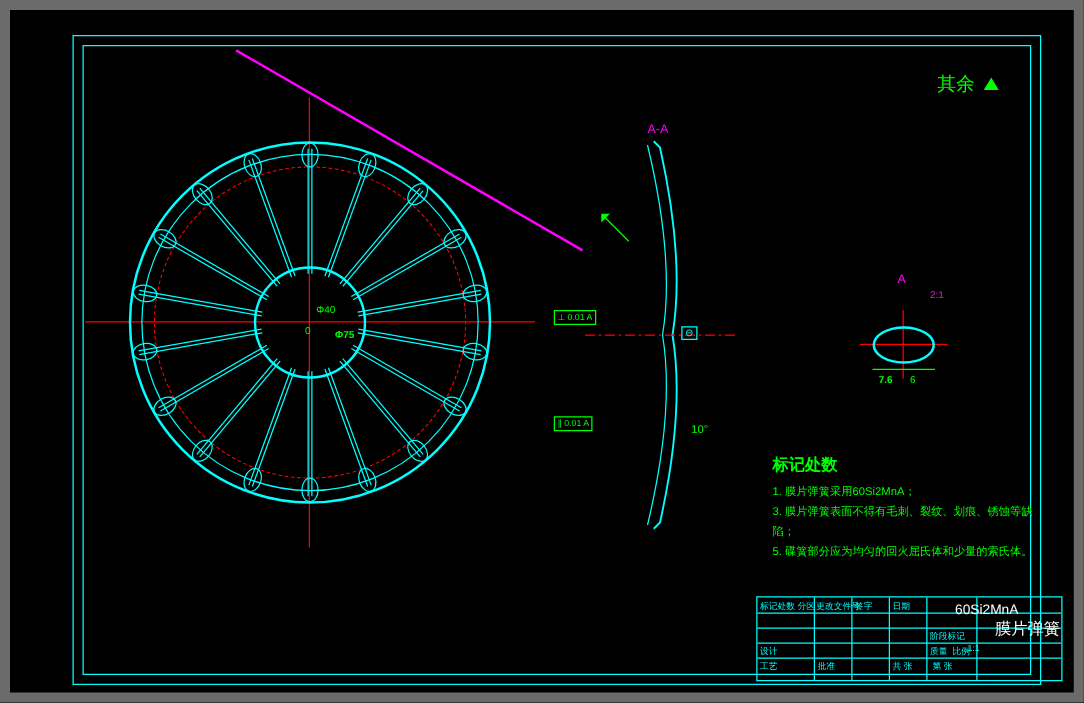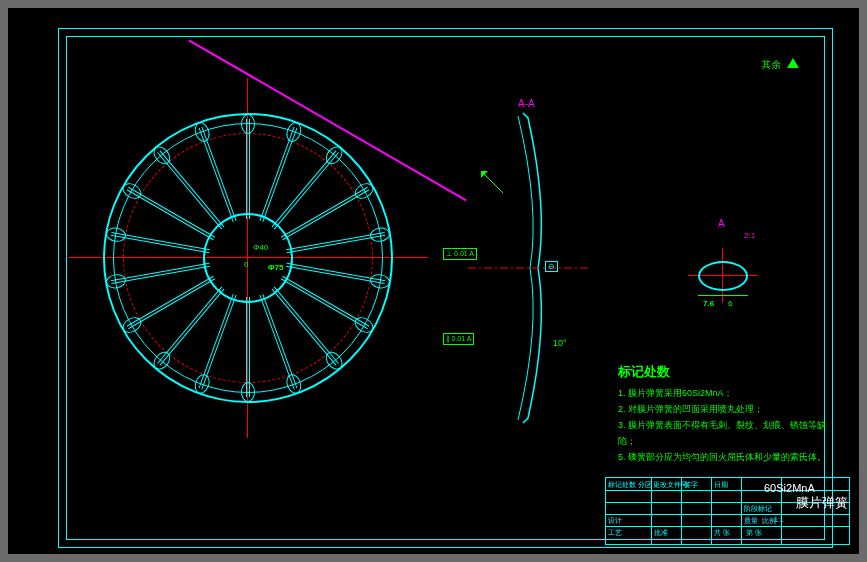--- a/index.html
+++ b/index.html
@@ -188,21 +188,21 @@
       line-height: 16px;
       white-space: nowrap;
     }
     
     
     .top-marker {
       position: absolute;
       right: 60px;
       top: 50px;
       color: #00ff00;
-      font-size: 10px;
+      font-size: 15px;
     }
     .surface-symbol {
       display: inline-block;
       width: 0;
       height: 0;
       border-left: 6px solid transparent;
       border-right: 6px solid transparent;
       border-bottom: 10px solid #00ff00;
       margin-left: 3px;
     }
@@ -318,21 +318,20 @@
     <div class="detail-center-v"></div>
     <div class="detail-ellipse"></div>
     <div class="dim-small" style="left:15px; top:46px;font-weight:bold;">7.6</div>
     <div class="dim-small" style="left:40px; top:46px;">6</div>
     <div style="position:absolute; left:10px; top:42px; width:50px; border-top:1px solid #00ff00;"></div>
   </div>
 
   <div class="notes">
     <div class="notes-title">标记处数</div>
     <div class="notes-line">1. 膜片弹簧采用60Si2MnA；</div>
-    <div class="notes-line">2. 对膜片弹簧的凹面采用喷丸处理；</div>
     <div class="notes-line">3. 膜片弹簧表面不得有毛刺、裂纹、划痕、锈蚀等缺</div>
     <div class="notes-line">陷；</div>
     <div class="notes-line">5. 碟簧部分应为均匀的回火屈氏体和少量的索氏体。</div>
   </div>
 
   <div class="title-block">
     <div class="tb-row" style="top:12px"></div>
     <div class="tb-row" style="top:24px"></div>
     <div class="tb-row" style="top:36px"></div>
     <div class="tb-row" style="top:48px"></div>

